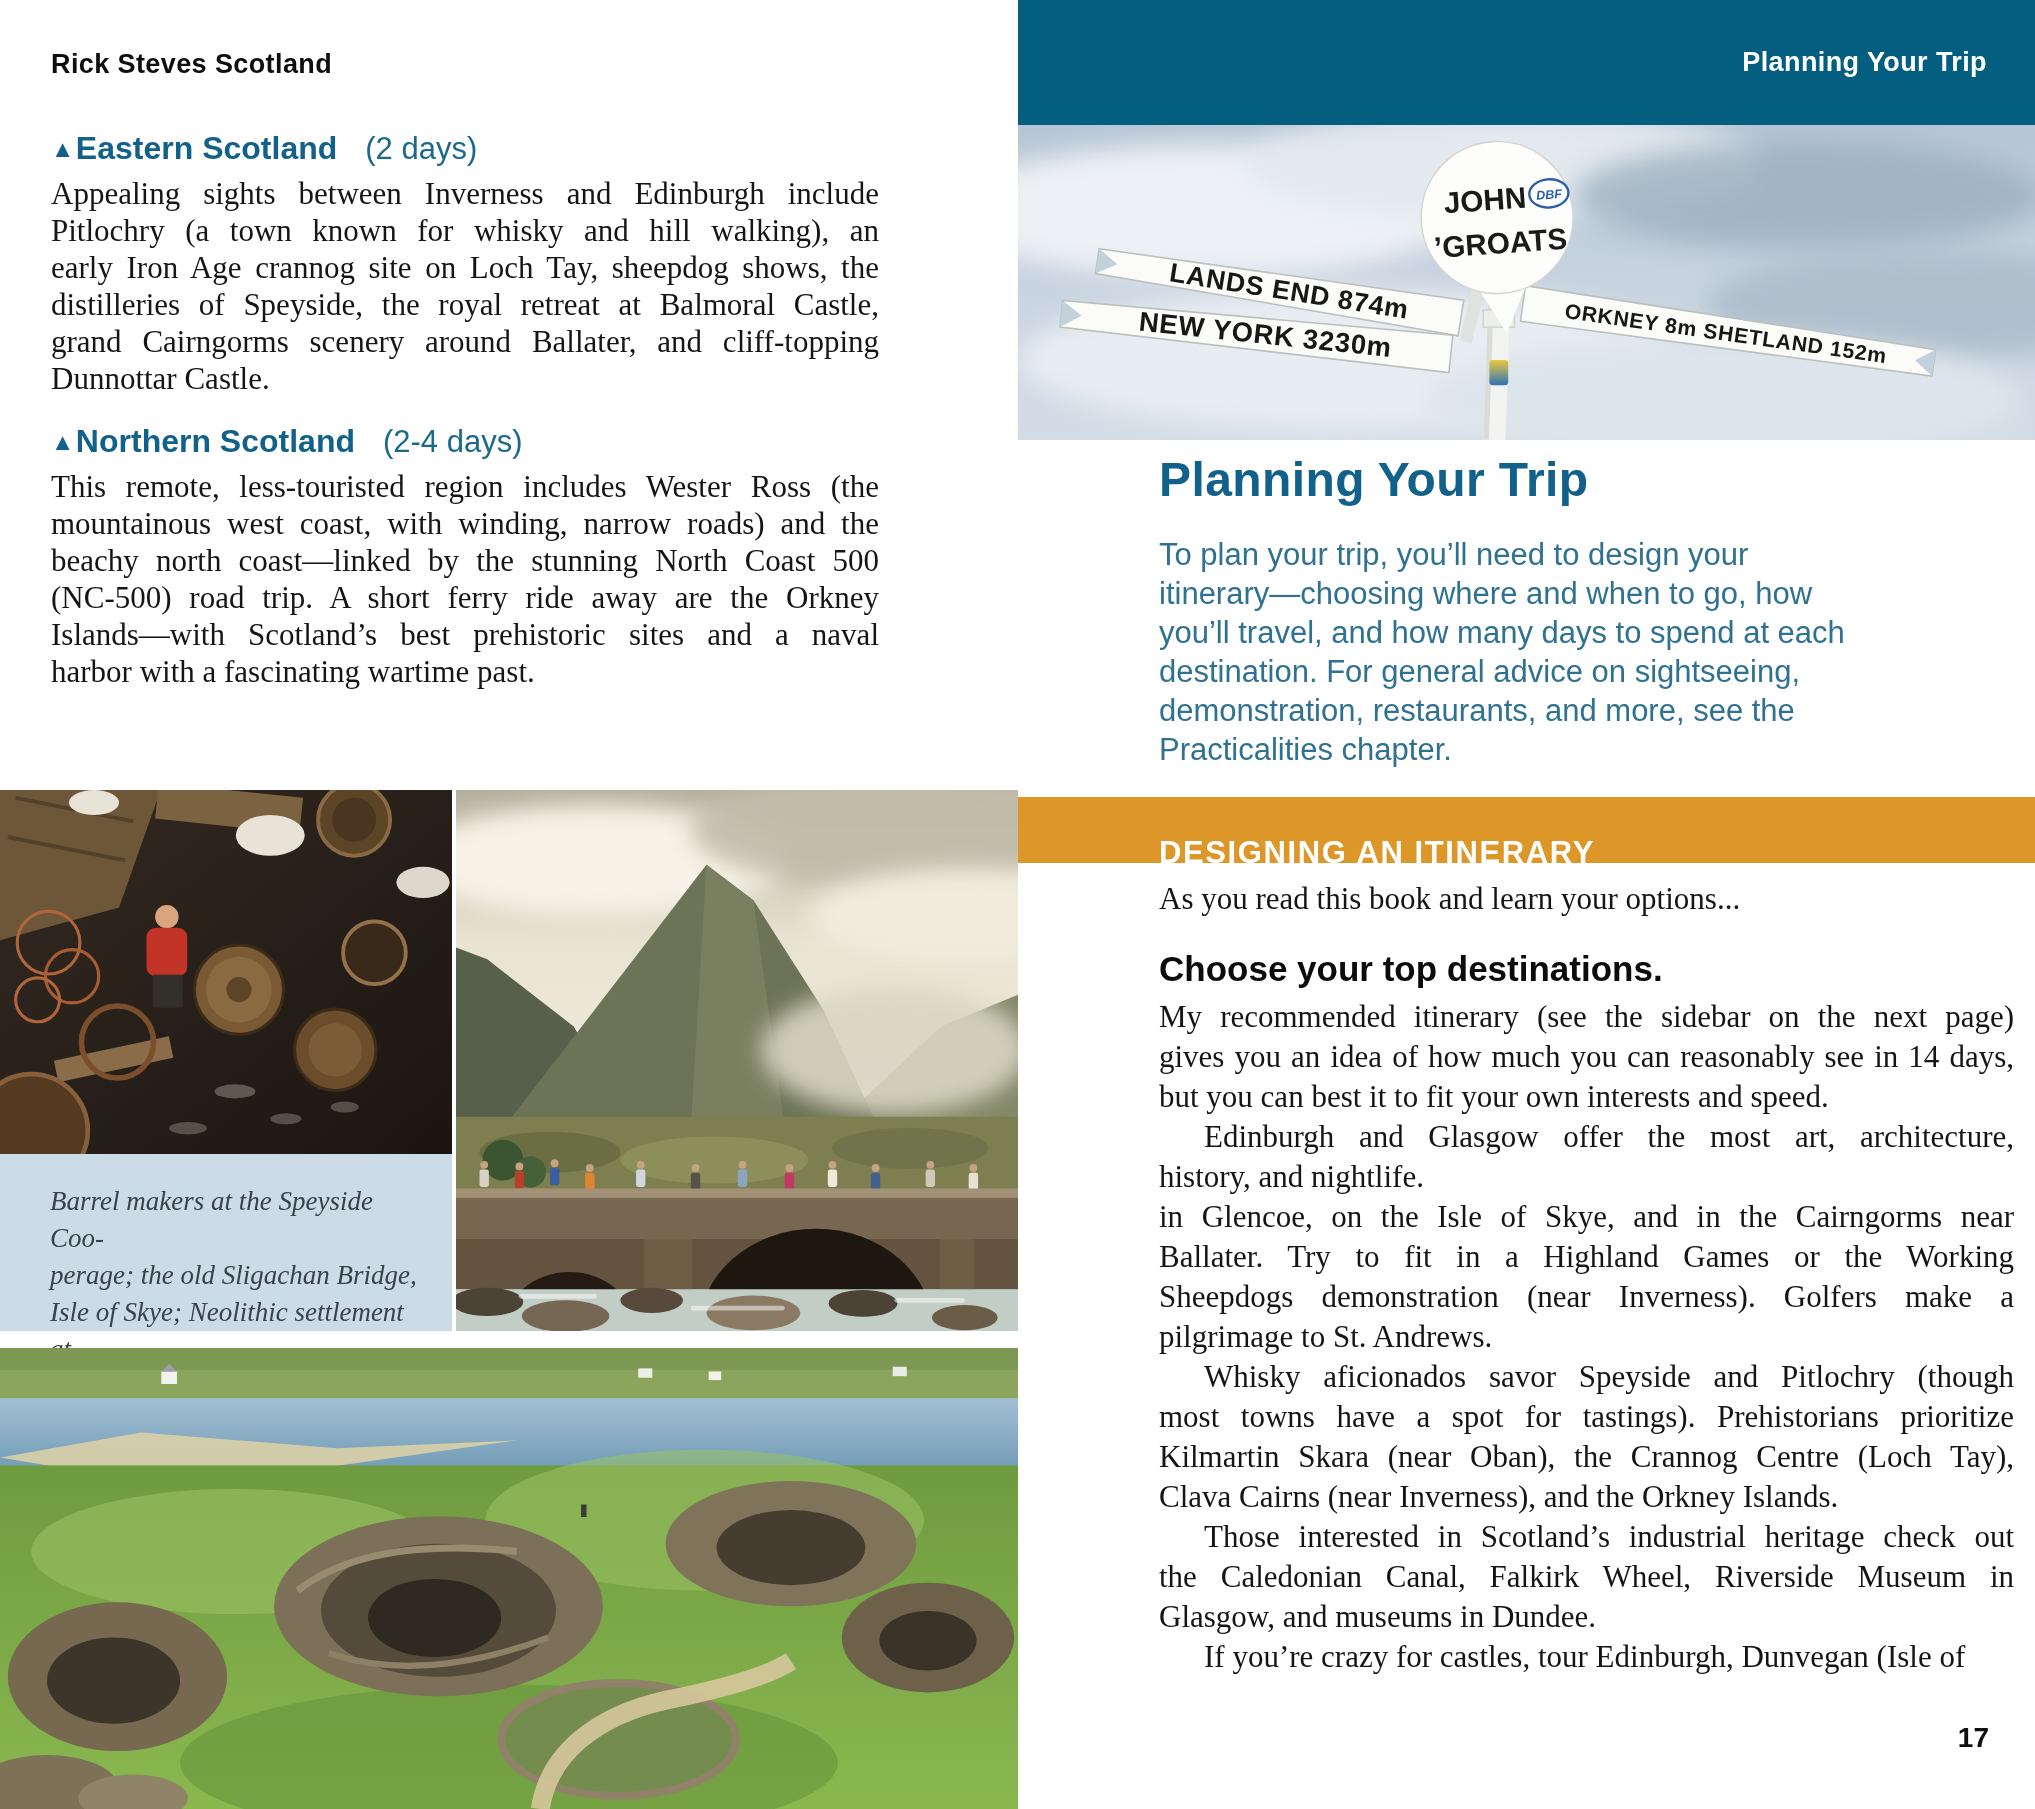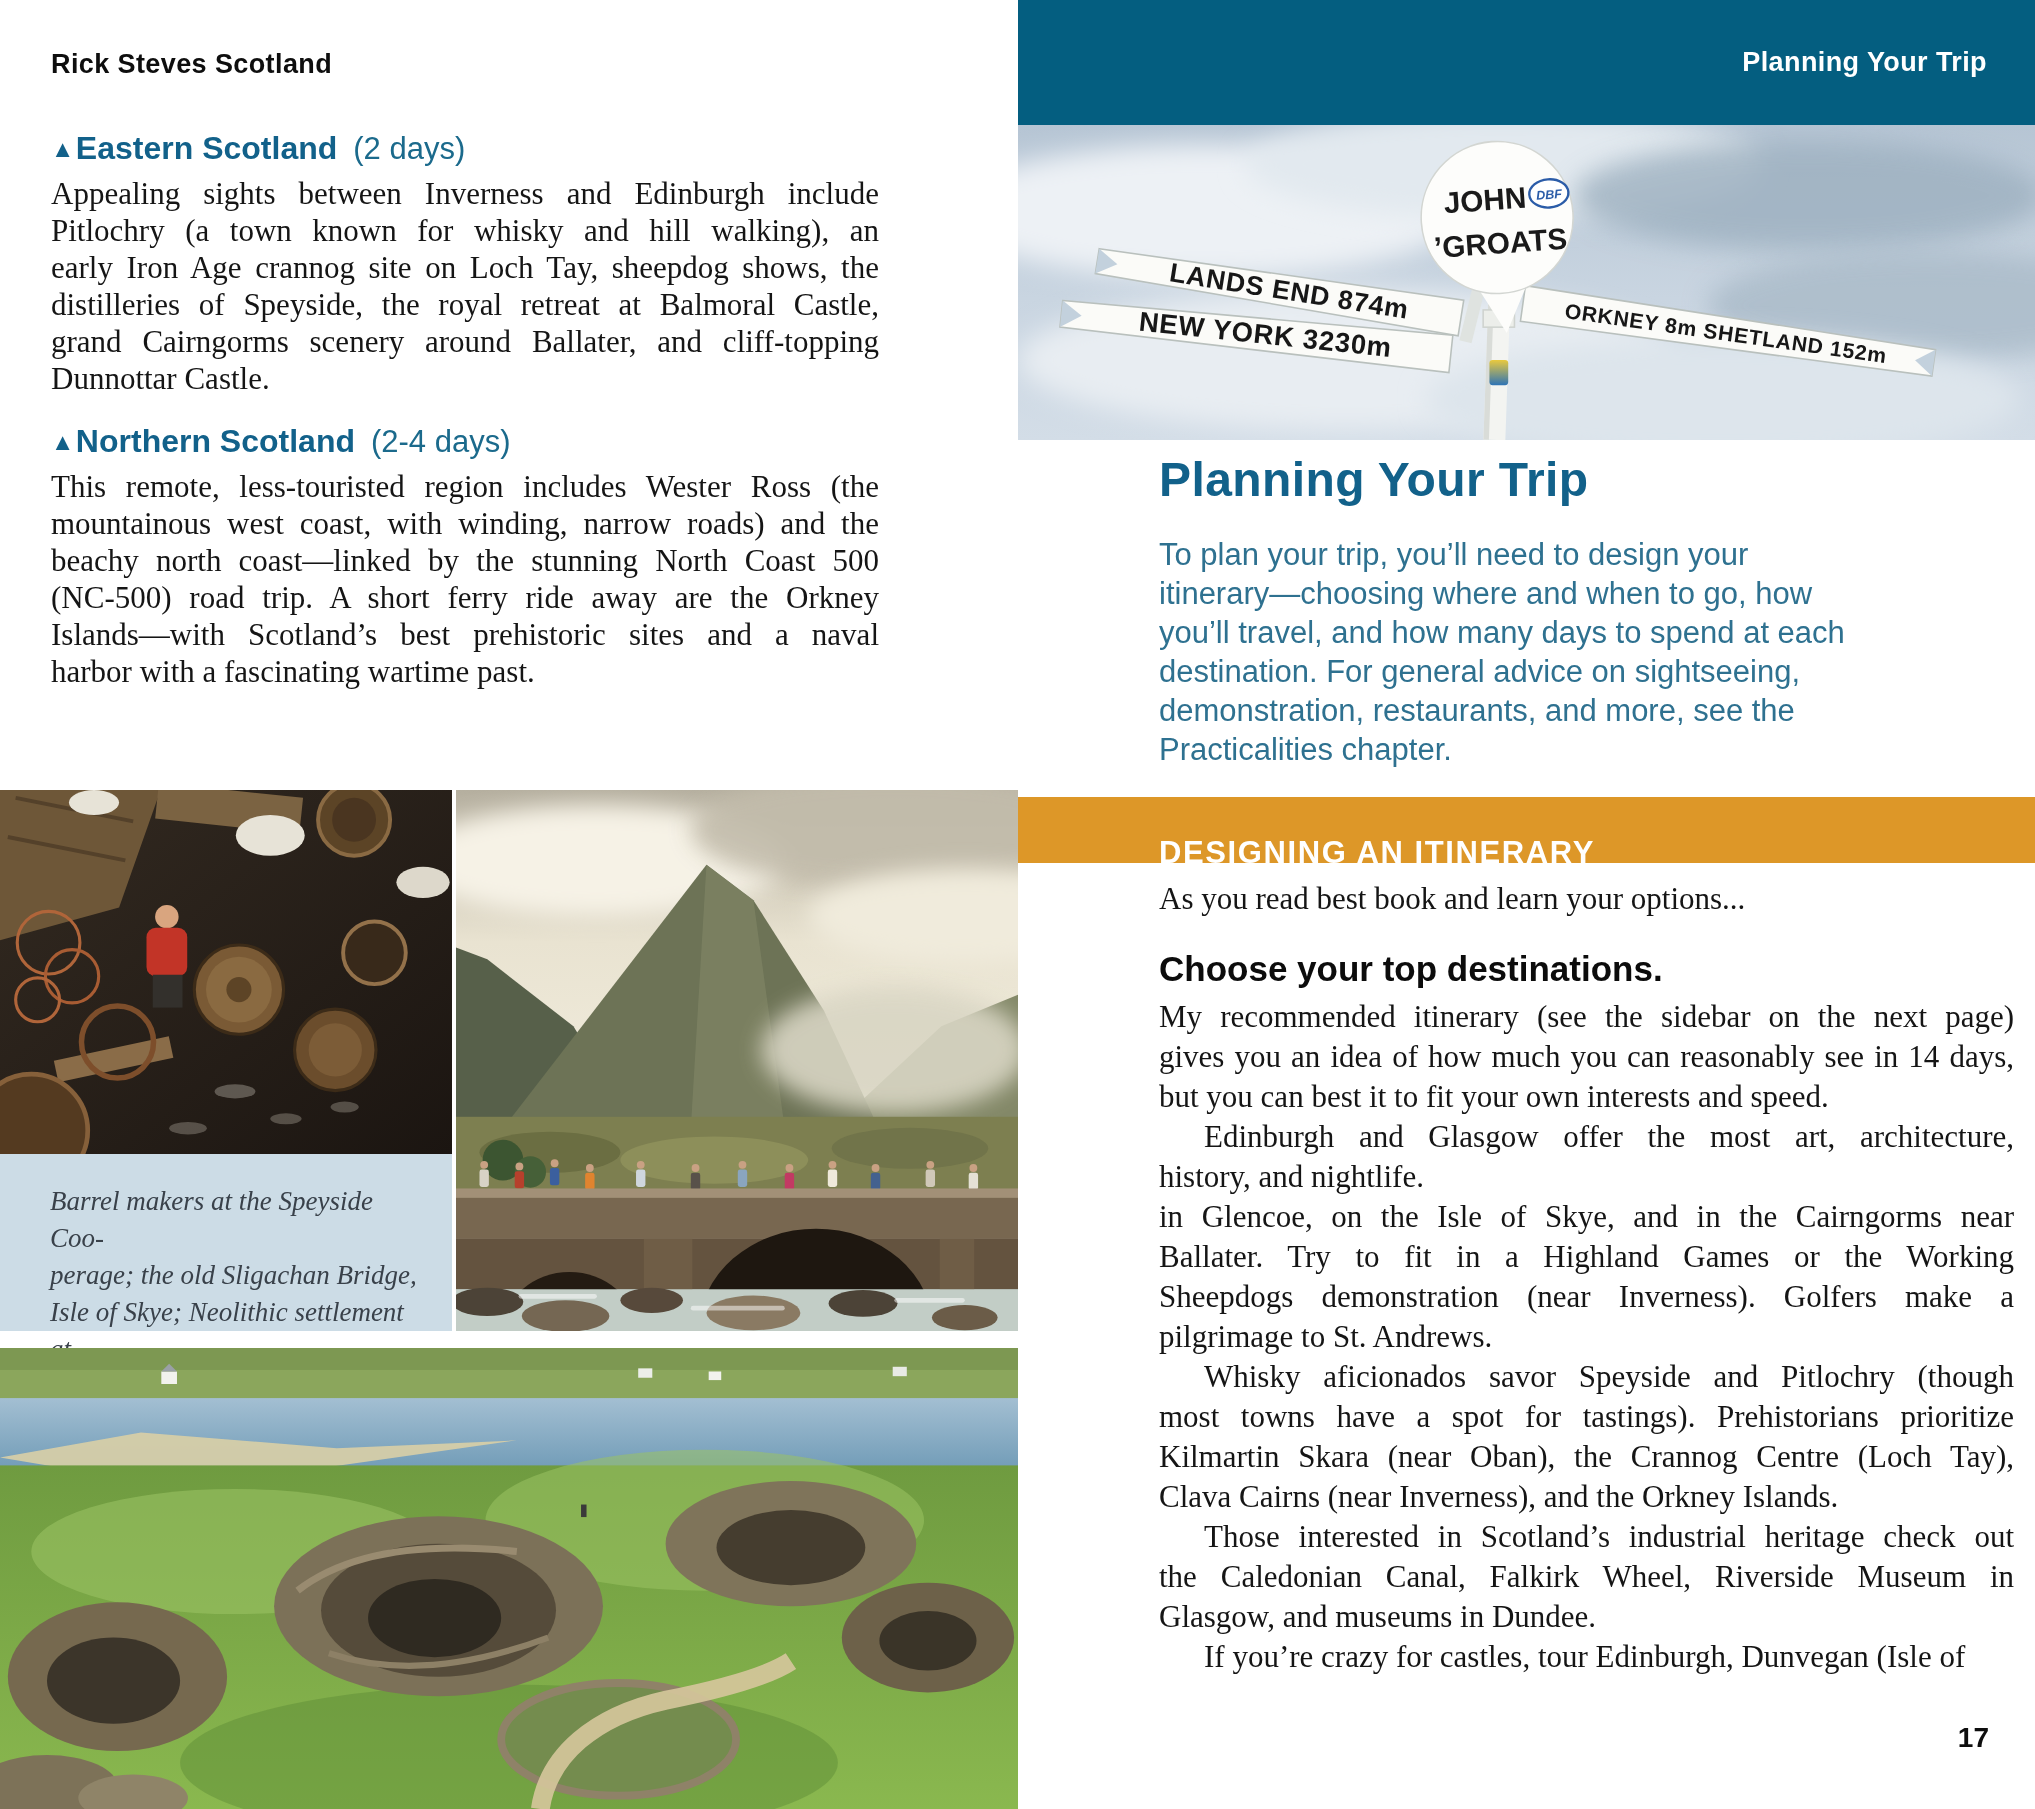--- a/index.html
+++ b/index.html
@@ -11,21 +11,21 @@
   .page{position:absolute;top:0;height:1809px;overflow:hidden;background:#fff;}
   #left-page{left:0;width:1018px;}
   #right-page{left:1018px;width:1018px;}
   .abs{position:absolute;}
 
   
   .lp-header{left:51px;top:49px;font-weight:700;font-size:27px;letter-spacing:0.4px;color:#0e0e0e;}
   .sec-head{left:51px;width:845px;display:flex;align-items:baseline;color:#12618a;}
   .sec-head .tri{font-size:23.5px;transform:translateY(-2.3px);margin-right:1.6px;}
   .sec-head .sec-title{font-weight:700;font-size:32px;}
-  .sec-head .sec-days{font-weight:400;font-size:31px;margin-left:16px;color:#1b6a8c;}
+  .sec-head .sec-days{font-weight:400;font-size:31px;margin-left:28px;color:#1b6a8c;}
   .lp-para{left:51px;width:828px;}
   .lp-para .jline{font-size:31px;line-height:37px;}
   .jline{font-family:"Liberation Serif","DejaVu Serif",serif;text-align:justify;text-align-last:justify;white-space:normal;color:#151515;}
   .jline.last{text-align-last:left;}
   .jline.indent{text-indent:45px;}
 
   .photo{position:absolute;overflow:hidden;background:#999;}
   .photo svg{display:block;width:100%;height:100%;}
 
   .caption-box{left:0;top:1154px;width:452px;height:177px;background:#ccdce6;box-sizing:border-box;padding:29px 23.5px 0 50px;}
@@ -346,21 +346,21 @@
     <div class="iline">you’ll travel, and how many days to spend at each</div>
     <div class="iline">destination. For general advice on sightseeing,</div>
     <div class="iline">demonstration, restaurants, and more, see the</div>
     <div class="iline">Practicalities chapter.</div>
   </div>
 
   <div class="abs rp-orange">
     <span class="rp-orange-label">DESIGNING AN ITINERARY</span>
   </div>
 
-  <div class="abs rp-lead">As you read best book and learn your options...</div>
+  <div class="abs rp-lead">As you read this book and learn your options...</div>
 
   <div class="abs rp-subhead">Choose your top destinations.</div>
 
   <div class="abs rp-body">
     <div class="jline">My recommended itinerary (see the sidebar on the next page)</div>
     <div class="jline">gives you an idea of how much you can reasonably see in 14 days,</div>
     <div class="jline last">but you can best it to fit your own interests and speed.</div>
     <div class="jline indent">Edinburgh and Glasgow offer the most art, architecture,</div>
     <div class="jline last">history, and nightlife.</div>
     <div class="jline">in Glencoe, on the Isle of Skye, and in the Cairngorms near</div>

